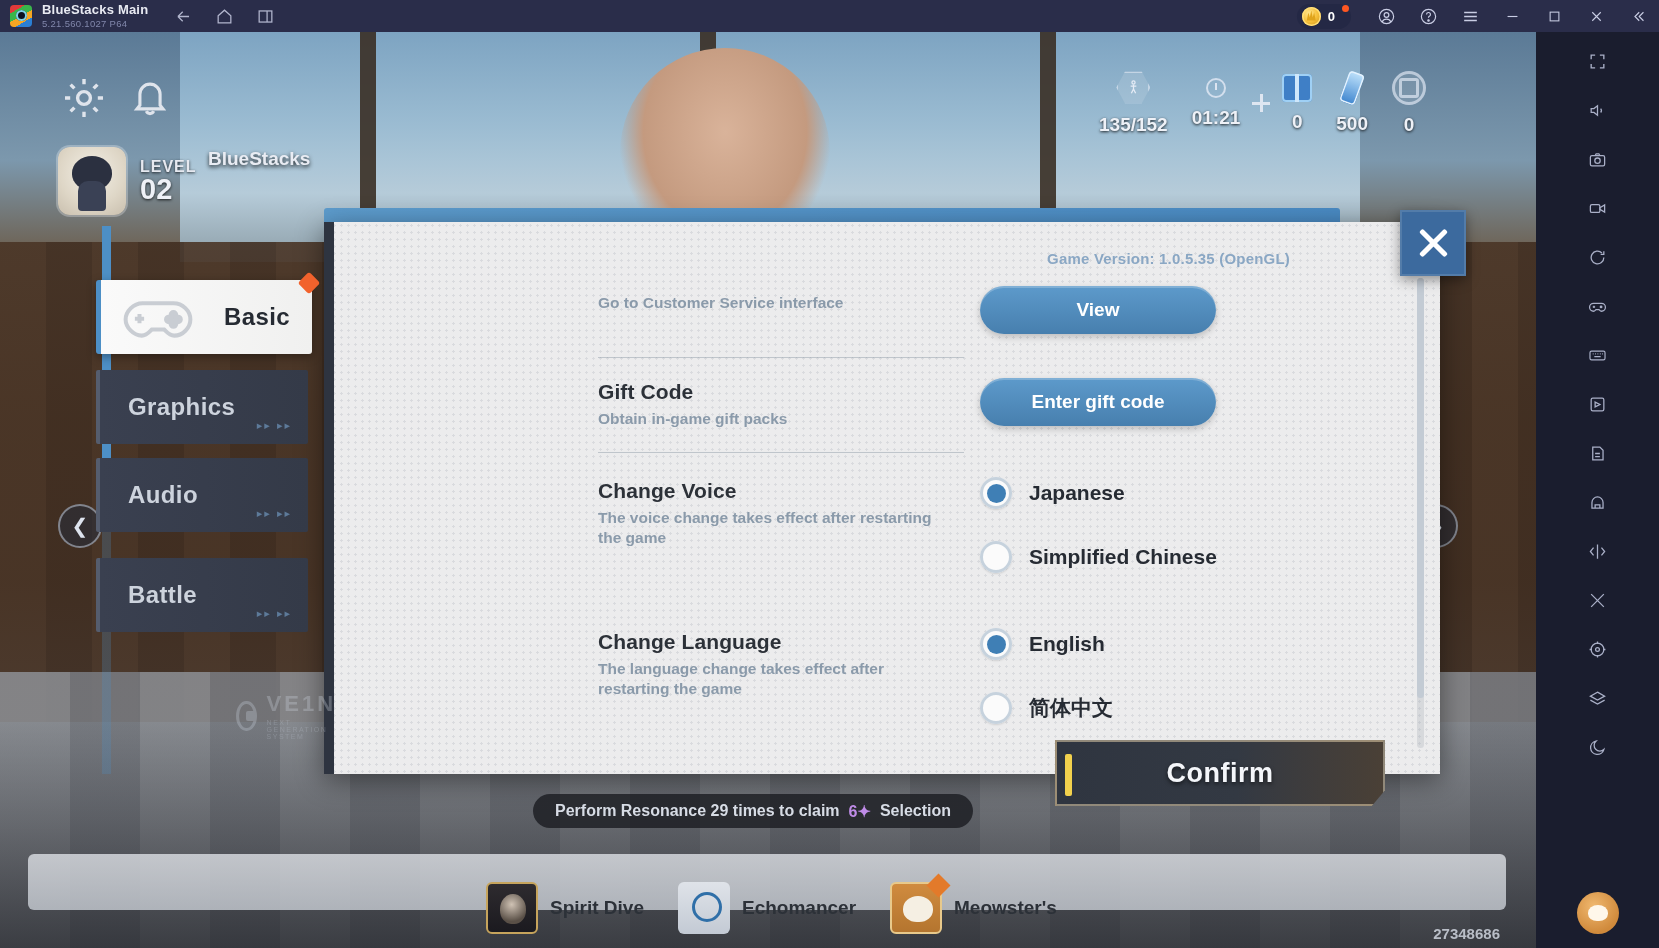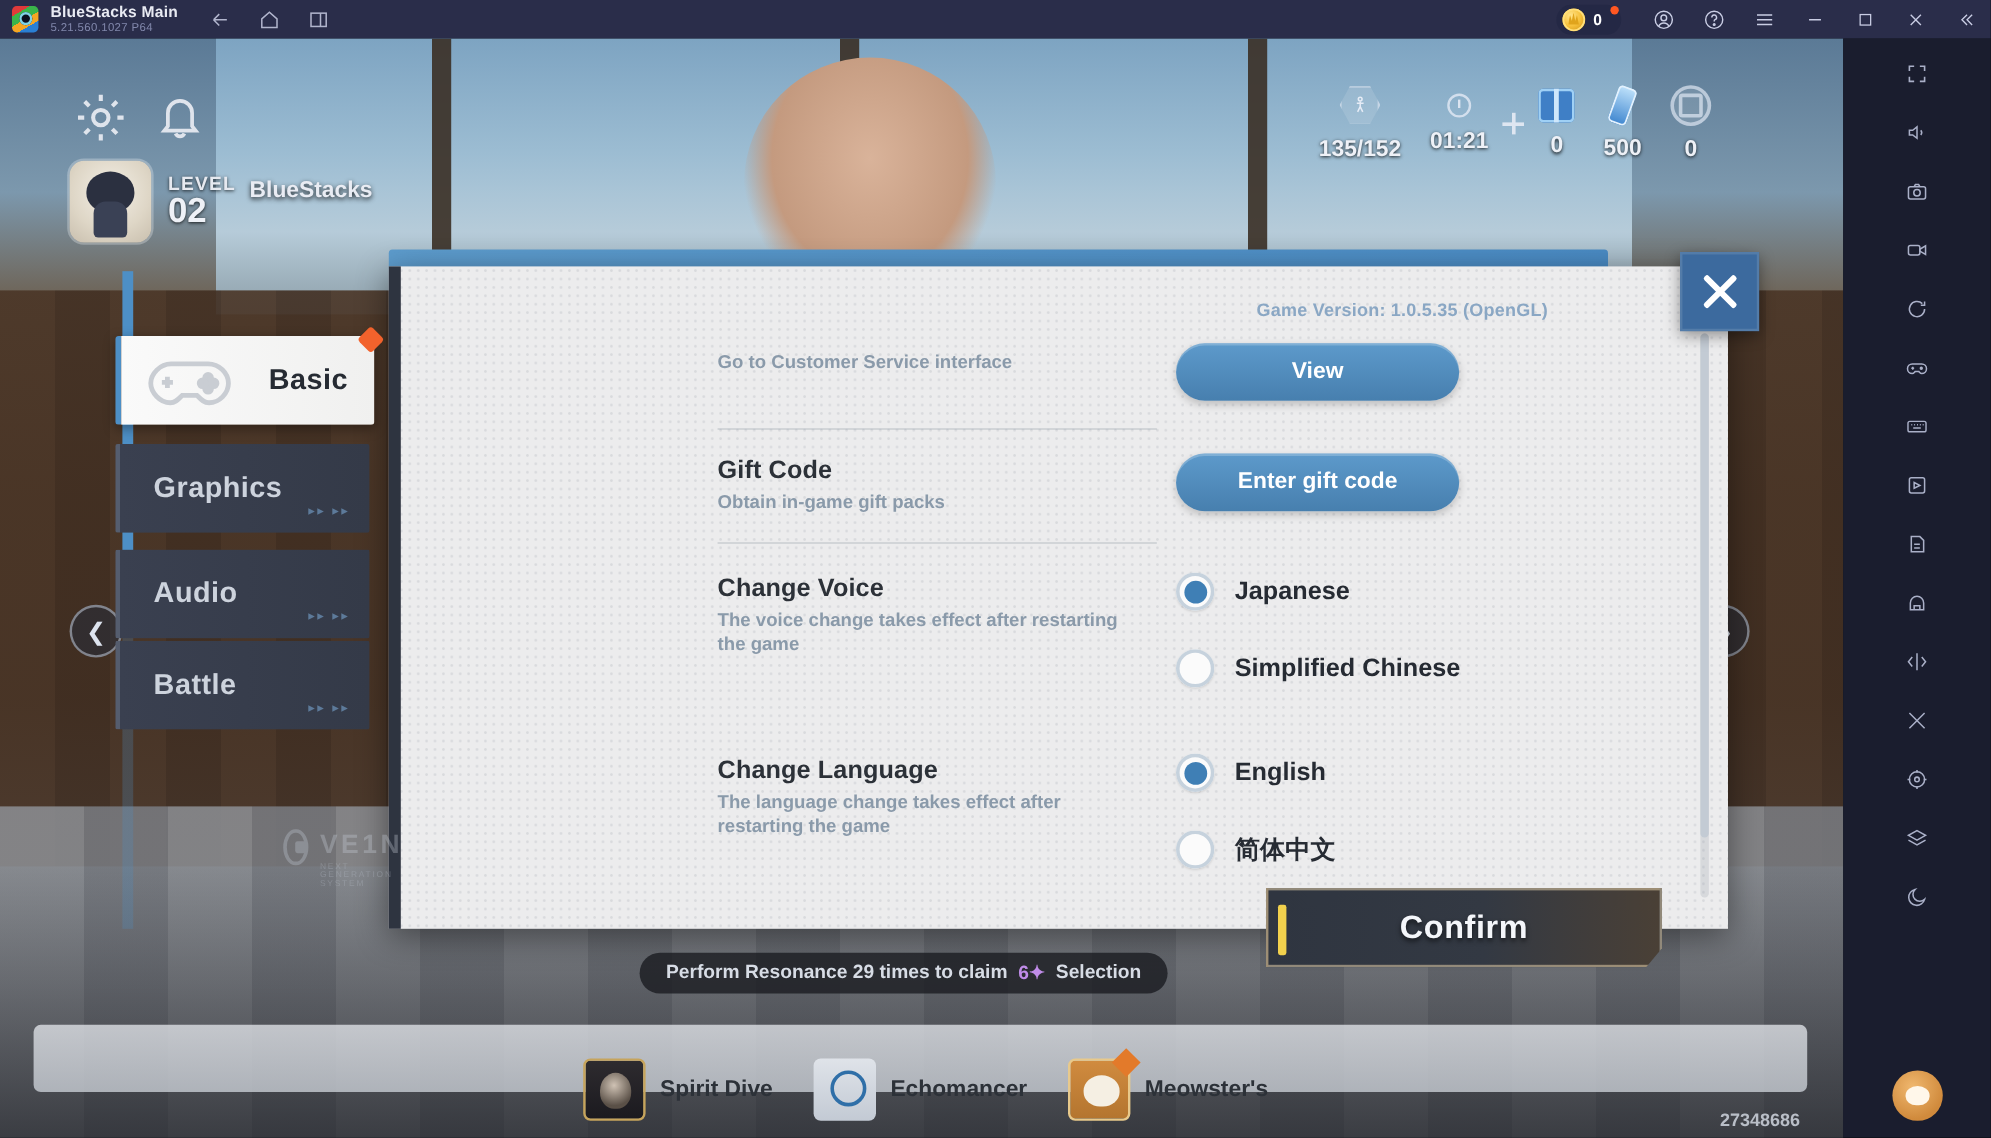--- a/index.html
+++ b/index.html
@@ -63,21 +63,21 @@
     background: radial-gradient(ellipse at 50% 40%, #d9b39a 0%, #c49a7f 55%, rgba(150,110,90,0) 72%);
     border-radius:50%; }
 
   
   .gear-btn { position:absolute; left:60px; top:42px; width:48px; height:48px; cursor:pointer;
     color:#dfe4ec; }
   .bell-btn { position:absolute; left:128px; top:42px; width:44px; height:44px; cursor:pointer;
     color:#dfe4ec; }
 
   
-  .player-card { position:absolute; left:58px; top:99px; width:290px; height:74px;
+  .player-card { position:absolute; left:58px; top:112px; width:290px; height:74px;
     display:flex; align-items:center; }
   .avatar { width:68px; height:68px; border-radius:12px; flex:none;
     background: radial-gradient(circle at 50% 38%, #f3efe6 0%, #ded6c6 60%, #c9bfae 100%);
     box-shadow: 0 0 0 2px rgba(255,255,255,.28); position:relative; overflow:hidden;}
   .avatar::before { content:""; position:absolute; left:14px; top:9px; width:40px; height:34px;
     background:#2b3040; border-radius:50% 50% 46% 46%; }
   .avatar::after { content:""; position:absolute; left:20px; top:34px; width:28px; height:30px;
     background:#3a4155; border-radius:10px 10px 4px 4px; }
   .lvl-wrap { margin-left:14px; }
   .lvl-label { color:#e6e9f0; font-size:16px; font-weight:bold; letter-spacing:1px;
@@ -174,21 +174,21 @@
   .radio.on::after{content:"";width:19px;height:19px;border-radius:50%;background:#3f7fb5;}
   .radio-label { color:#262b33; font-size:21px; font-weight:bold; }
 
   
   .scroll-track { position:absolute; right:16px; top:56px; width:7px; height:470px;
     background:rgba(150,160,172,.25); border-radius:4px; }
   .scroll-thumb { position:absolute; right:16px; top:56px; width:7px; height:420px;
     background:#c3cbd4; border-radius:4px; cursor:pointer; }
 
   
-  .veinos { position:absolute; left:140px; bottom:34px; display:flex; align-items:flex-start; gap:10px;
+  .veinos { position:absolute; left:140px; bottom:34px; display:flex; align-items:center; gap:10px;
     opacity:.32; }
   .veinos-ico { width:30px;height:30px;border-radius:50%;border:3px solid #c4ccd8; position:relative;}
   .veinos-ico::after{content:"";position:absolute;left:7px;top:7px;width:10px;height:10px;background:#c4ccd8;border-radius:2px;}
   .veinos-txt{color:#c9d0da;font-size:22px;font-weight:bold;letter-spacing:3px;}
   .veinos-sub{color:#b6bdc8;font-size:7px;letter-spacing:1.5px;margin-top:2px;}
 
   
   .confirm-btn { position:absolute; left:1055px; top:708px; width:330px; height:66px;
     background: linear-gradient(to right, #2f3540 0%, #333943 55%, #4a4036 100%);
     border:2px solid rgba(226,206,170,.55);
@@ -465,21 +465,21 @@
       <div class="tab tab-inactive" style="top:144px">
         <span class="tab-label">Graphics</span>
         <span class="tab-arrows">▸▸ ▸▸</span>
       </div>
 
       <div class="tab tab-inactive" style="top:232px">
         <span class="tab-label">Audio</span>
         <span class="tab-arrows">▸▸ ▸▸</span>
       </div>
 
-      <div class="tab tab-inactive" style="top:308px">
+      <div class="tab tab-inactive" style="top:332px">
         <span class="tab-label">Battle</span>
         <span class="tab-arrows">▸▸ ▸▸</span>
       </div>
 
       <div class="veinos">
         <span class="veinos-ico"></span>
         <span style="display:flex;flex-direction:column">
           <span class="veinos-txt">VE1N</span>
           <span class="veinos-sub">NEXT GENERATION SYSTEM</span>
         </span>

